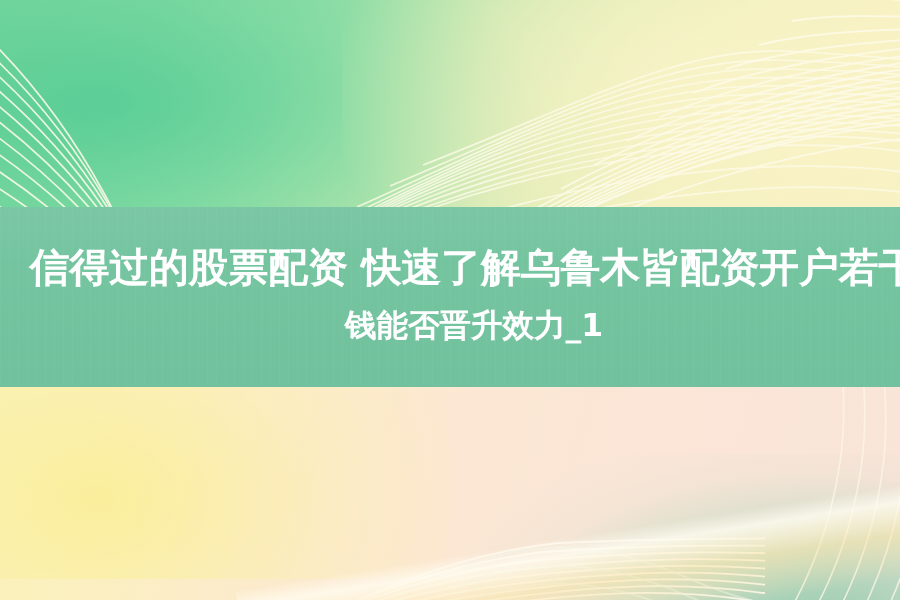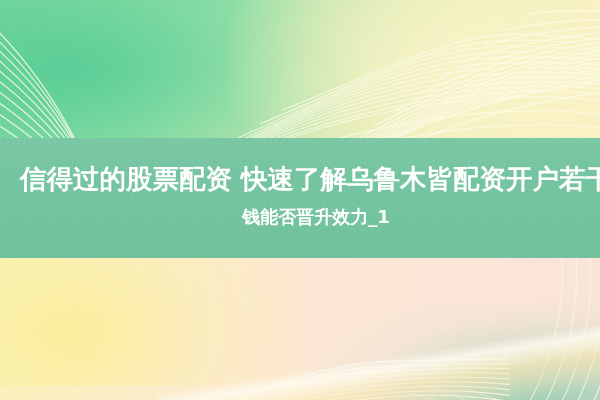--- a/index.html
+++ b/index.html
@@ -131,21 +131,21 @@
     line-height: 38px;
     letter-spacing: 0px;
     white-space: nowrap;
     text-align: center;
     font-family: "DejaVu Sans", "Liberation Sans", sans-serif;
   }
   .headline-line.l1 {
     font-size: 26.5px;
   }
   .headline-line.l2 {
-    font-size: 18px;
+    font-size: 21px;
   }
 
   
   .band-bot {
     position: absolute;
     left: 0;
     top: 258px;
     width: 600px;
     height: 142px;
     overflow: hidden;

